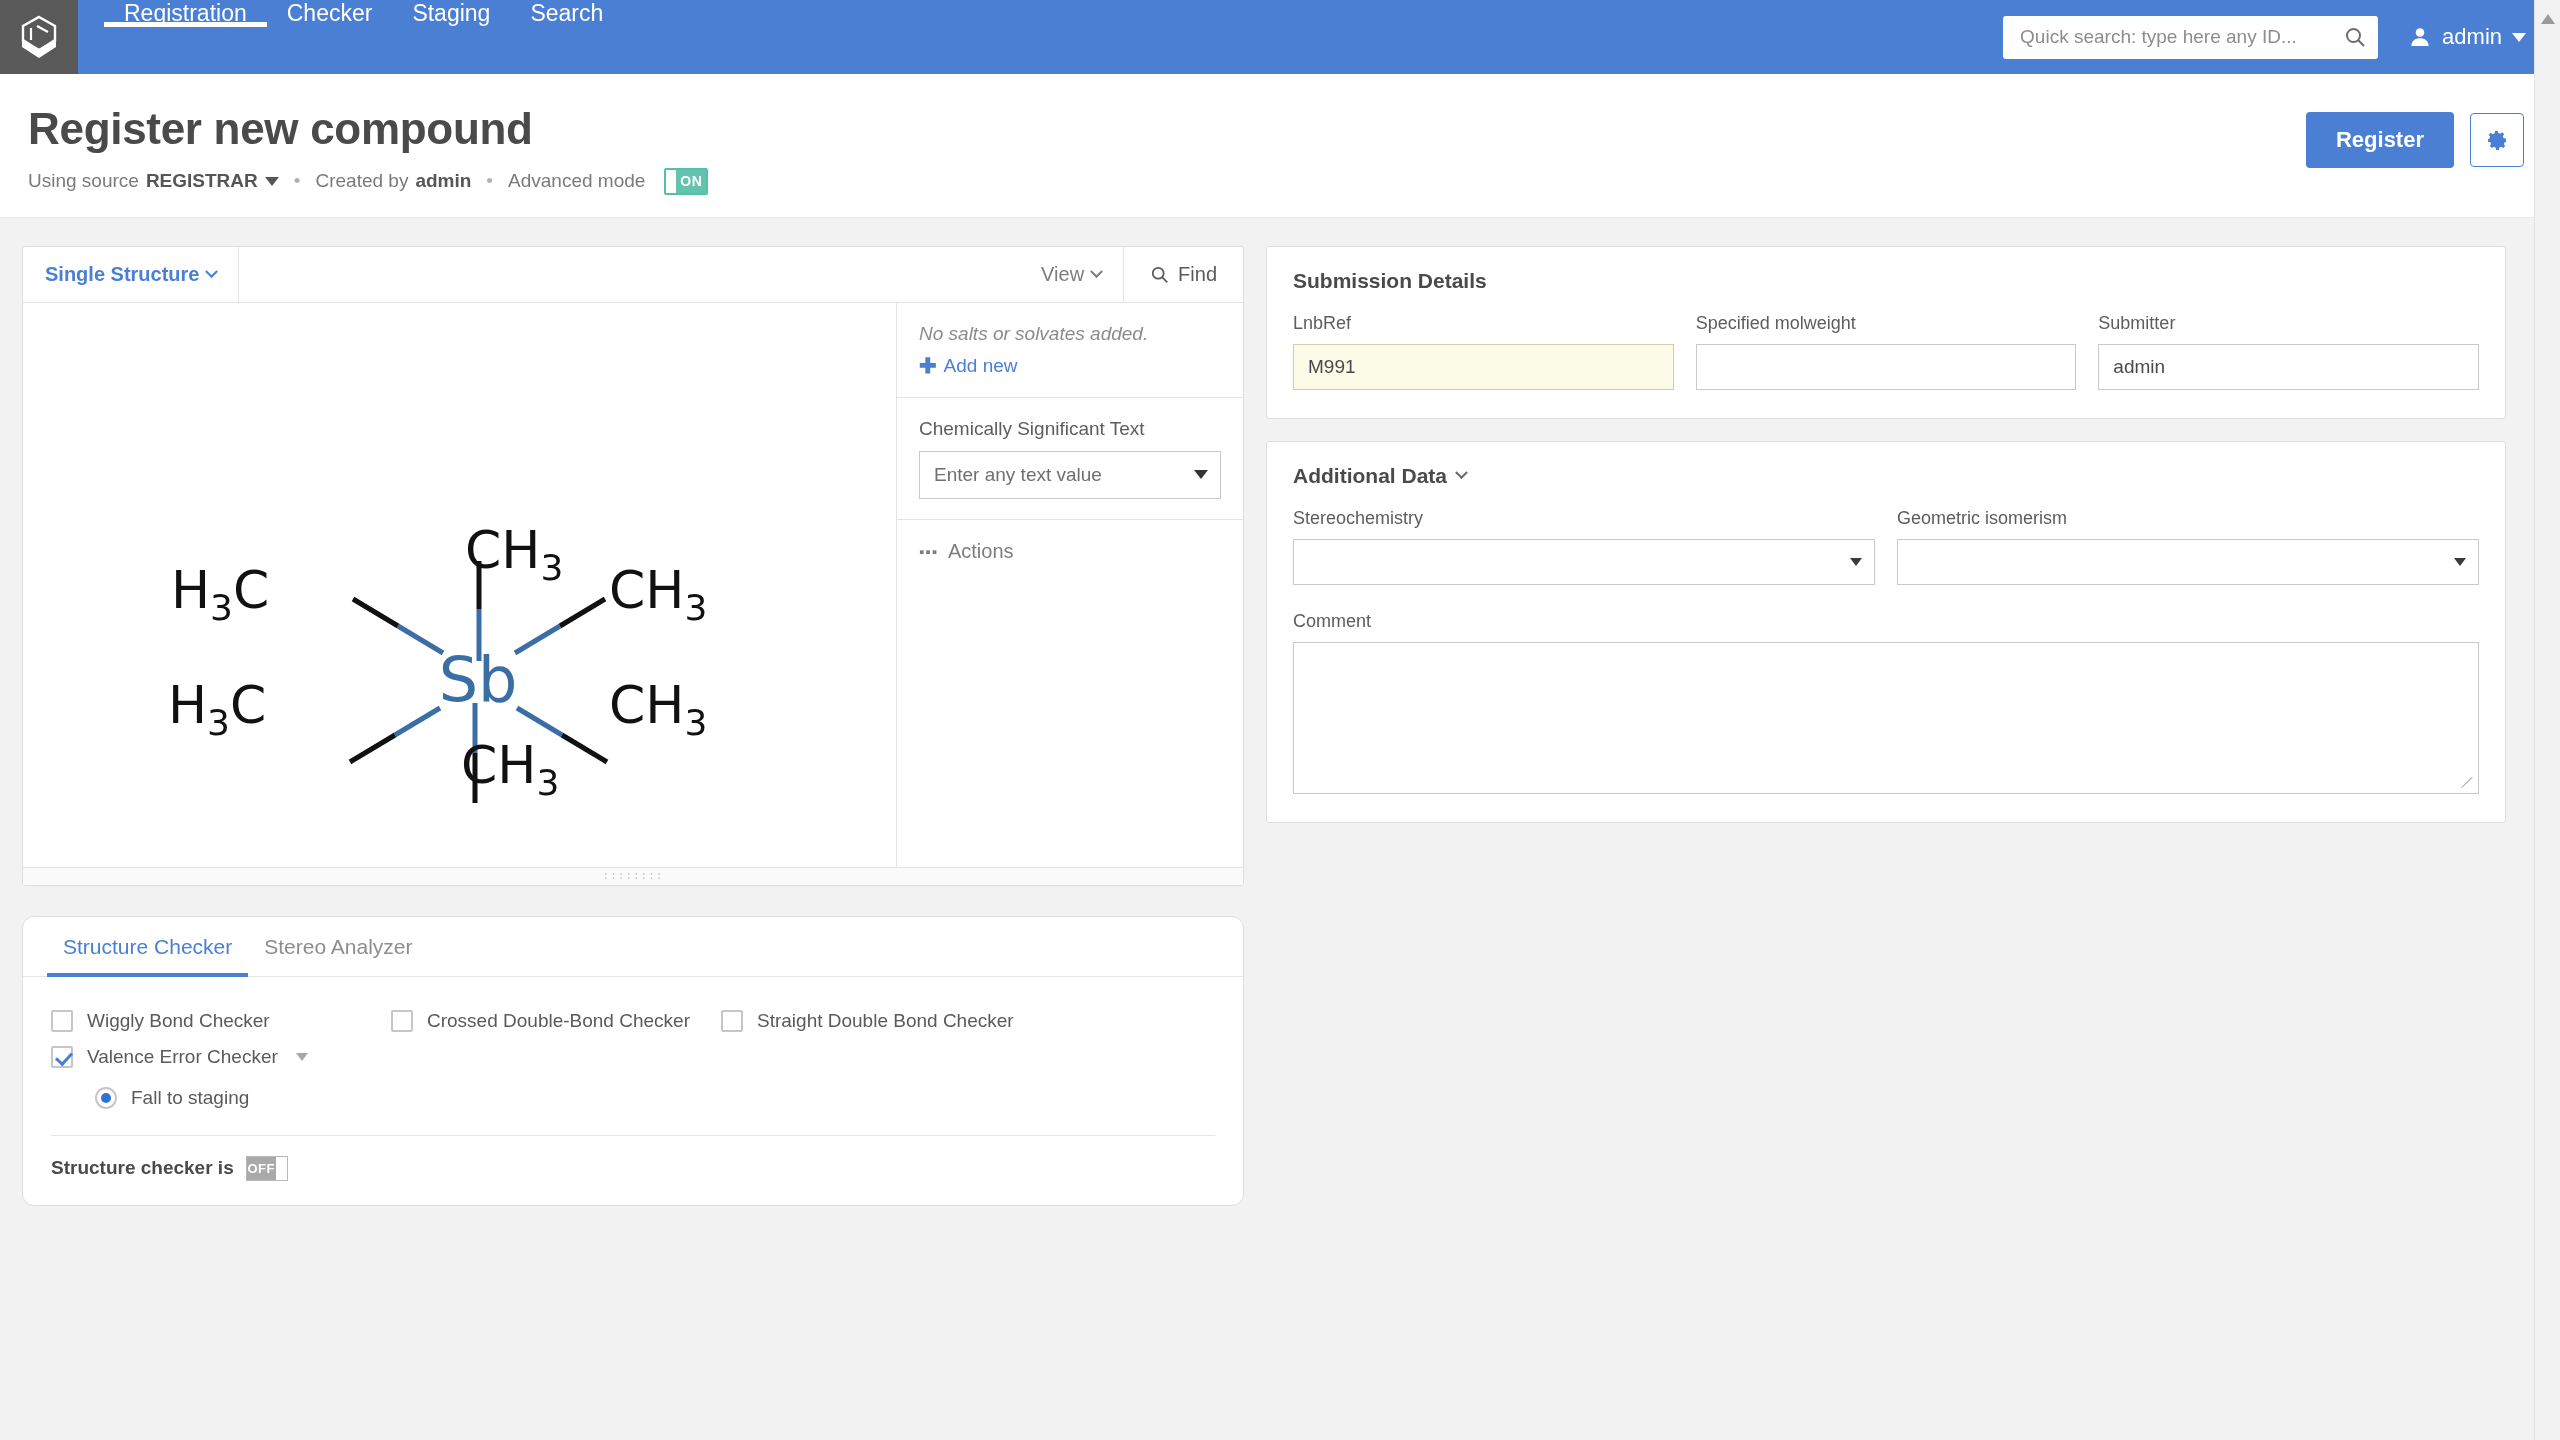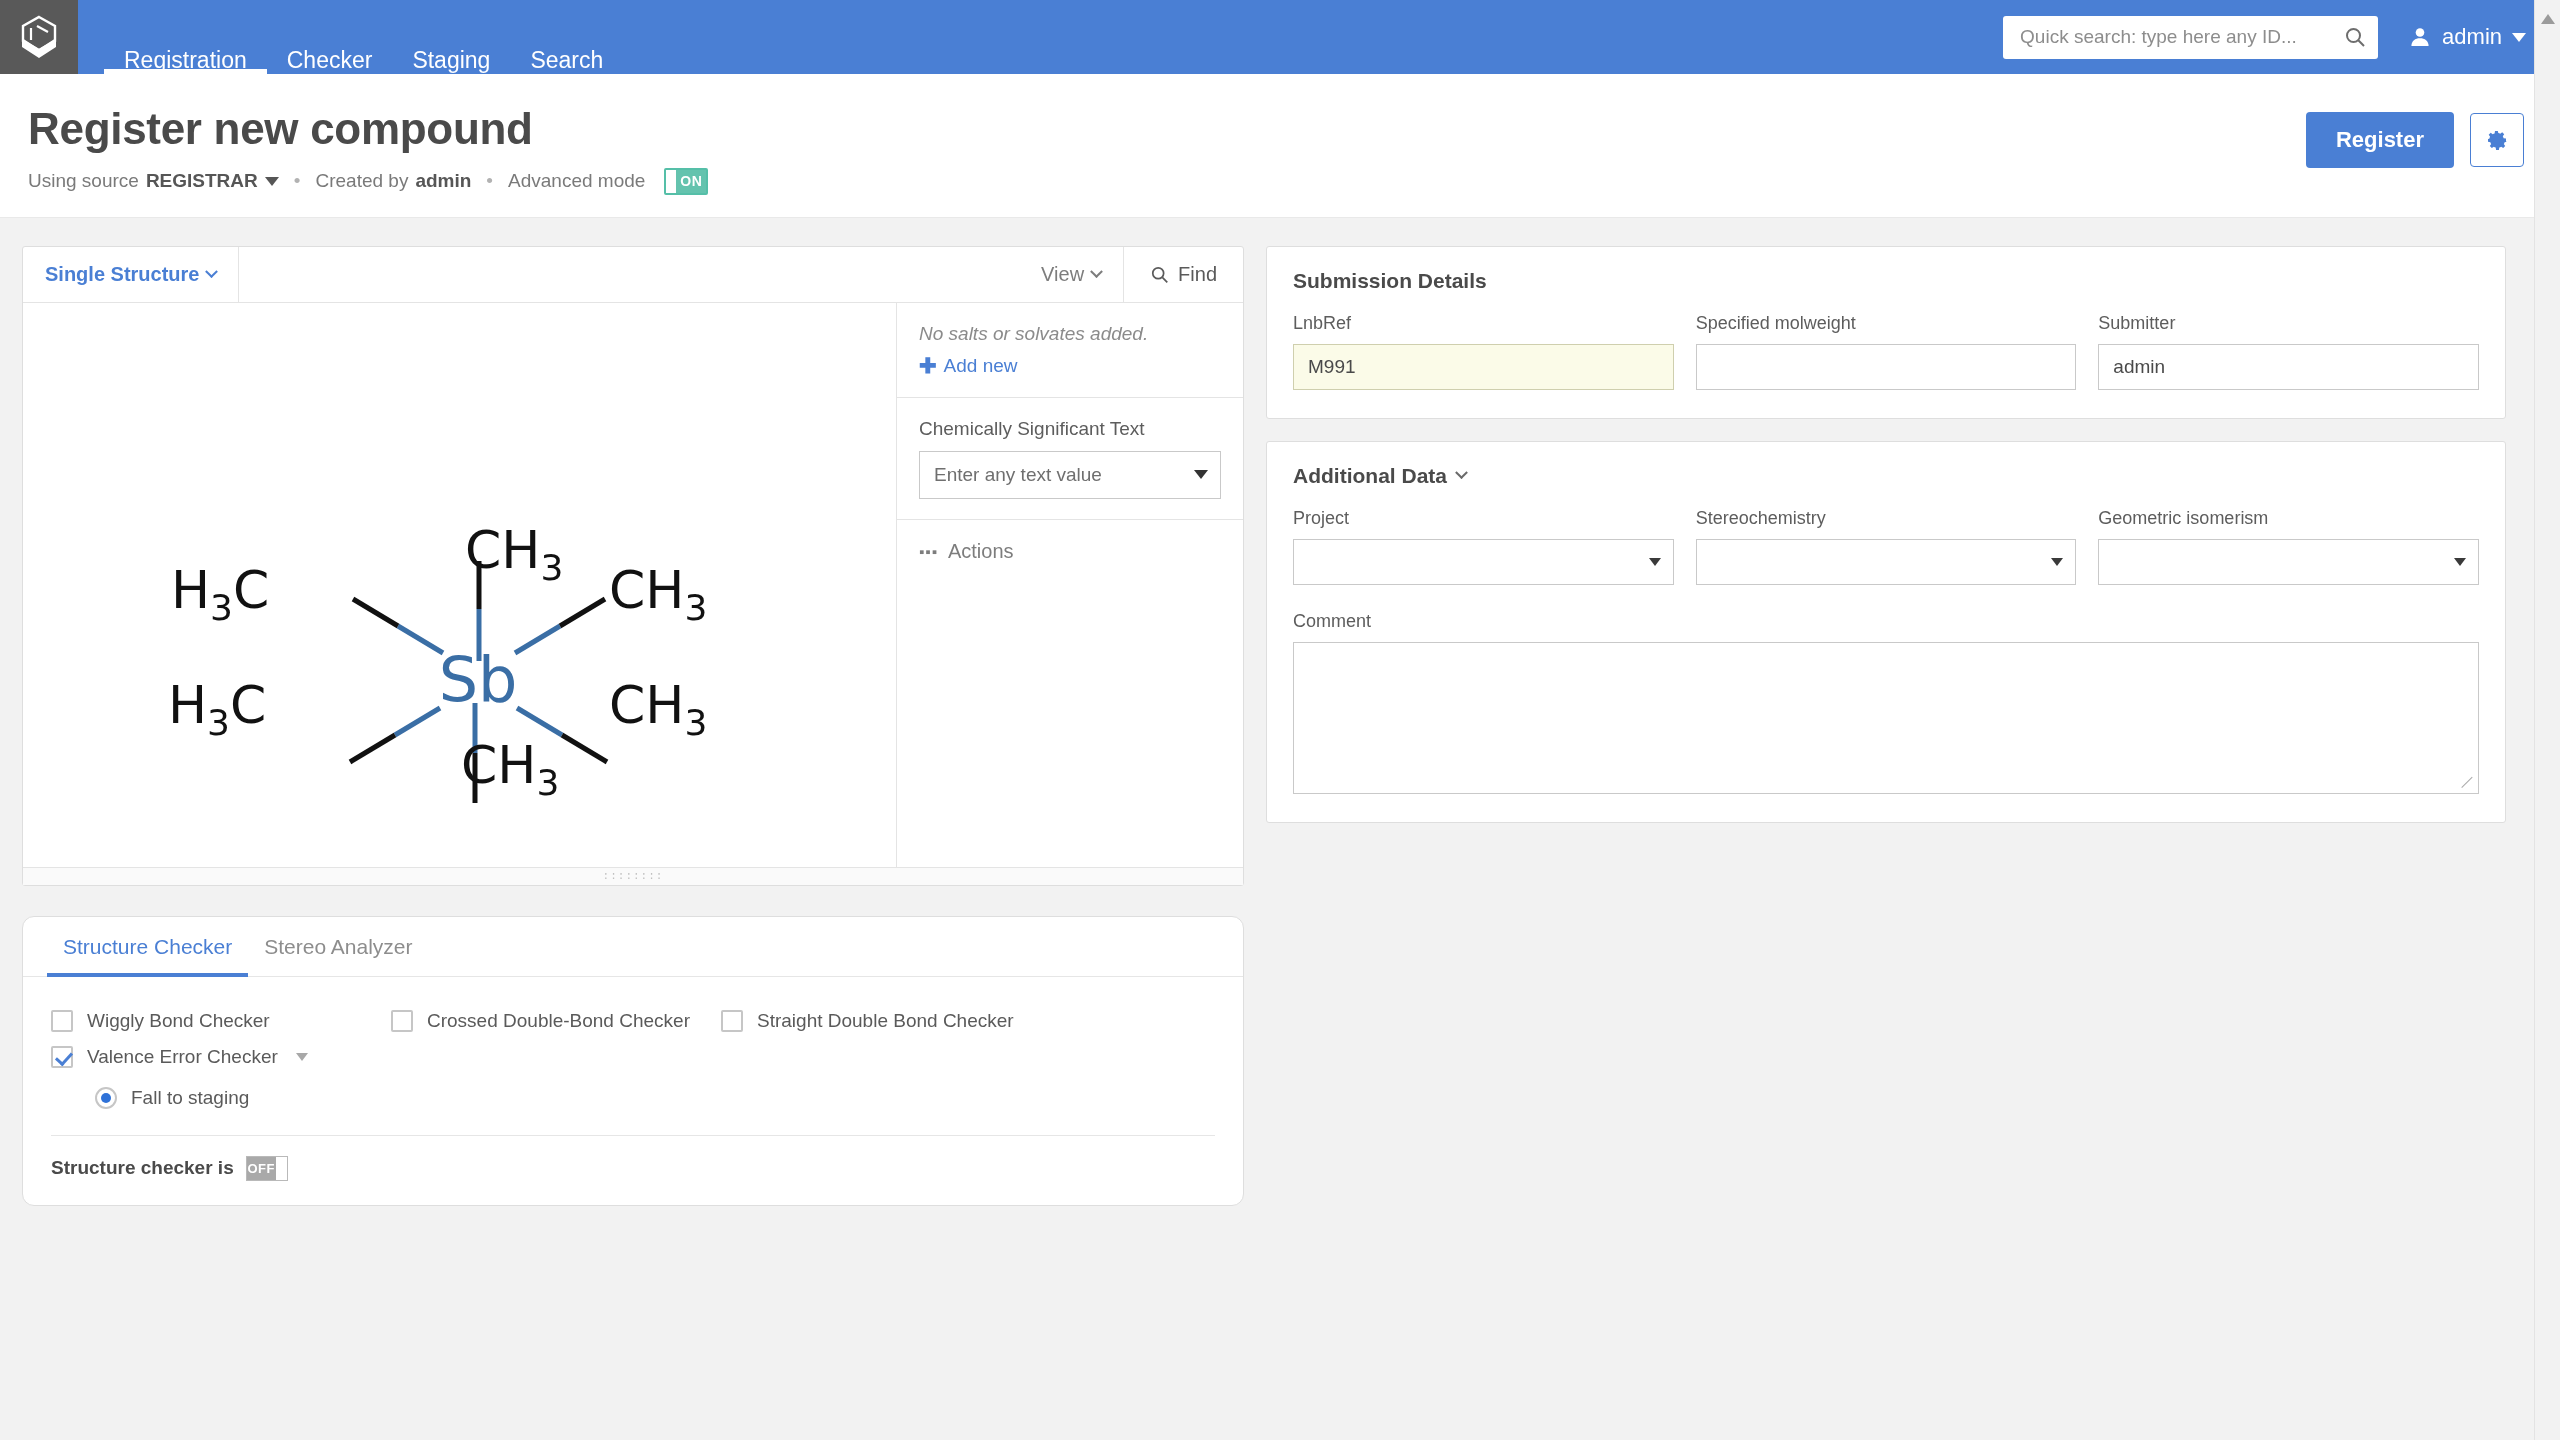--- a/index.html
+++ b/index.html
@@ -17,21 +17,21 @@
     background: #4a7fd4;
     display: flex;
     align-items: stretch;
   }
   .logo-box {
     width: 78px; height: 74px;
     background: #595959;
     display: flex; align-items: center; justify-content: center;
     flex: 0 0 78px;
   }
-  .nav-items { display: flex; align-items: flex-end; margin-left: 26px; }
+  .nav-items { display: flex; align-items: flex-start; margin-left: 26px; }
   .nav-item {
     color: #ffffff;
     font-size: 23px;
     padding: 0 20px;
     display: flex; align-items: center;
     position: relative;
     cursor: pointer;
     white-space: nowrap;
   }
   .nav-item.active::after {
@@ -670,27 +670,20 @@
     </div>
 
     <div class="card panel">
       <div class="panel-title">
         <span>Additional Data</span>
         <span class="chev" style="border-width:2px;color:#6a6a6a;"></span>
       </div>
 
       <div class="field-row">
         <div class="field">
-          <div class="field-label">Project</div>
-          <div class="select-box">
-            <span class="sel-val"></span>
-            <span class="tri-small"></span>
-          </div>
-        </div>
-        <div class="field">
           <div class="field-label">Stereochemistry</div>
           <div class="select-box">
             <span class="sel-val"></span>
             <span class="tri-small"></span>
           </div>
         </div>
         <div class="field">
           <div class="field-label">Geometric isomerism</div>
           <div class="select-box">
             <span class="sel-val"></span>

